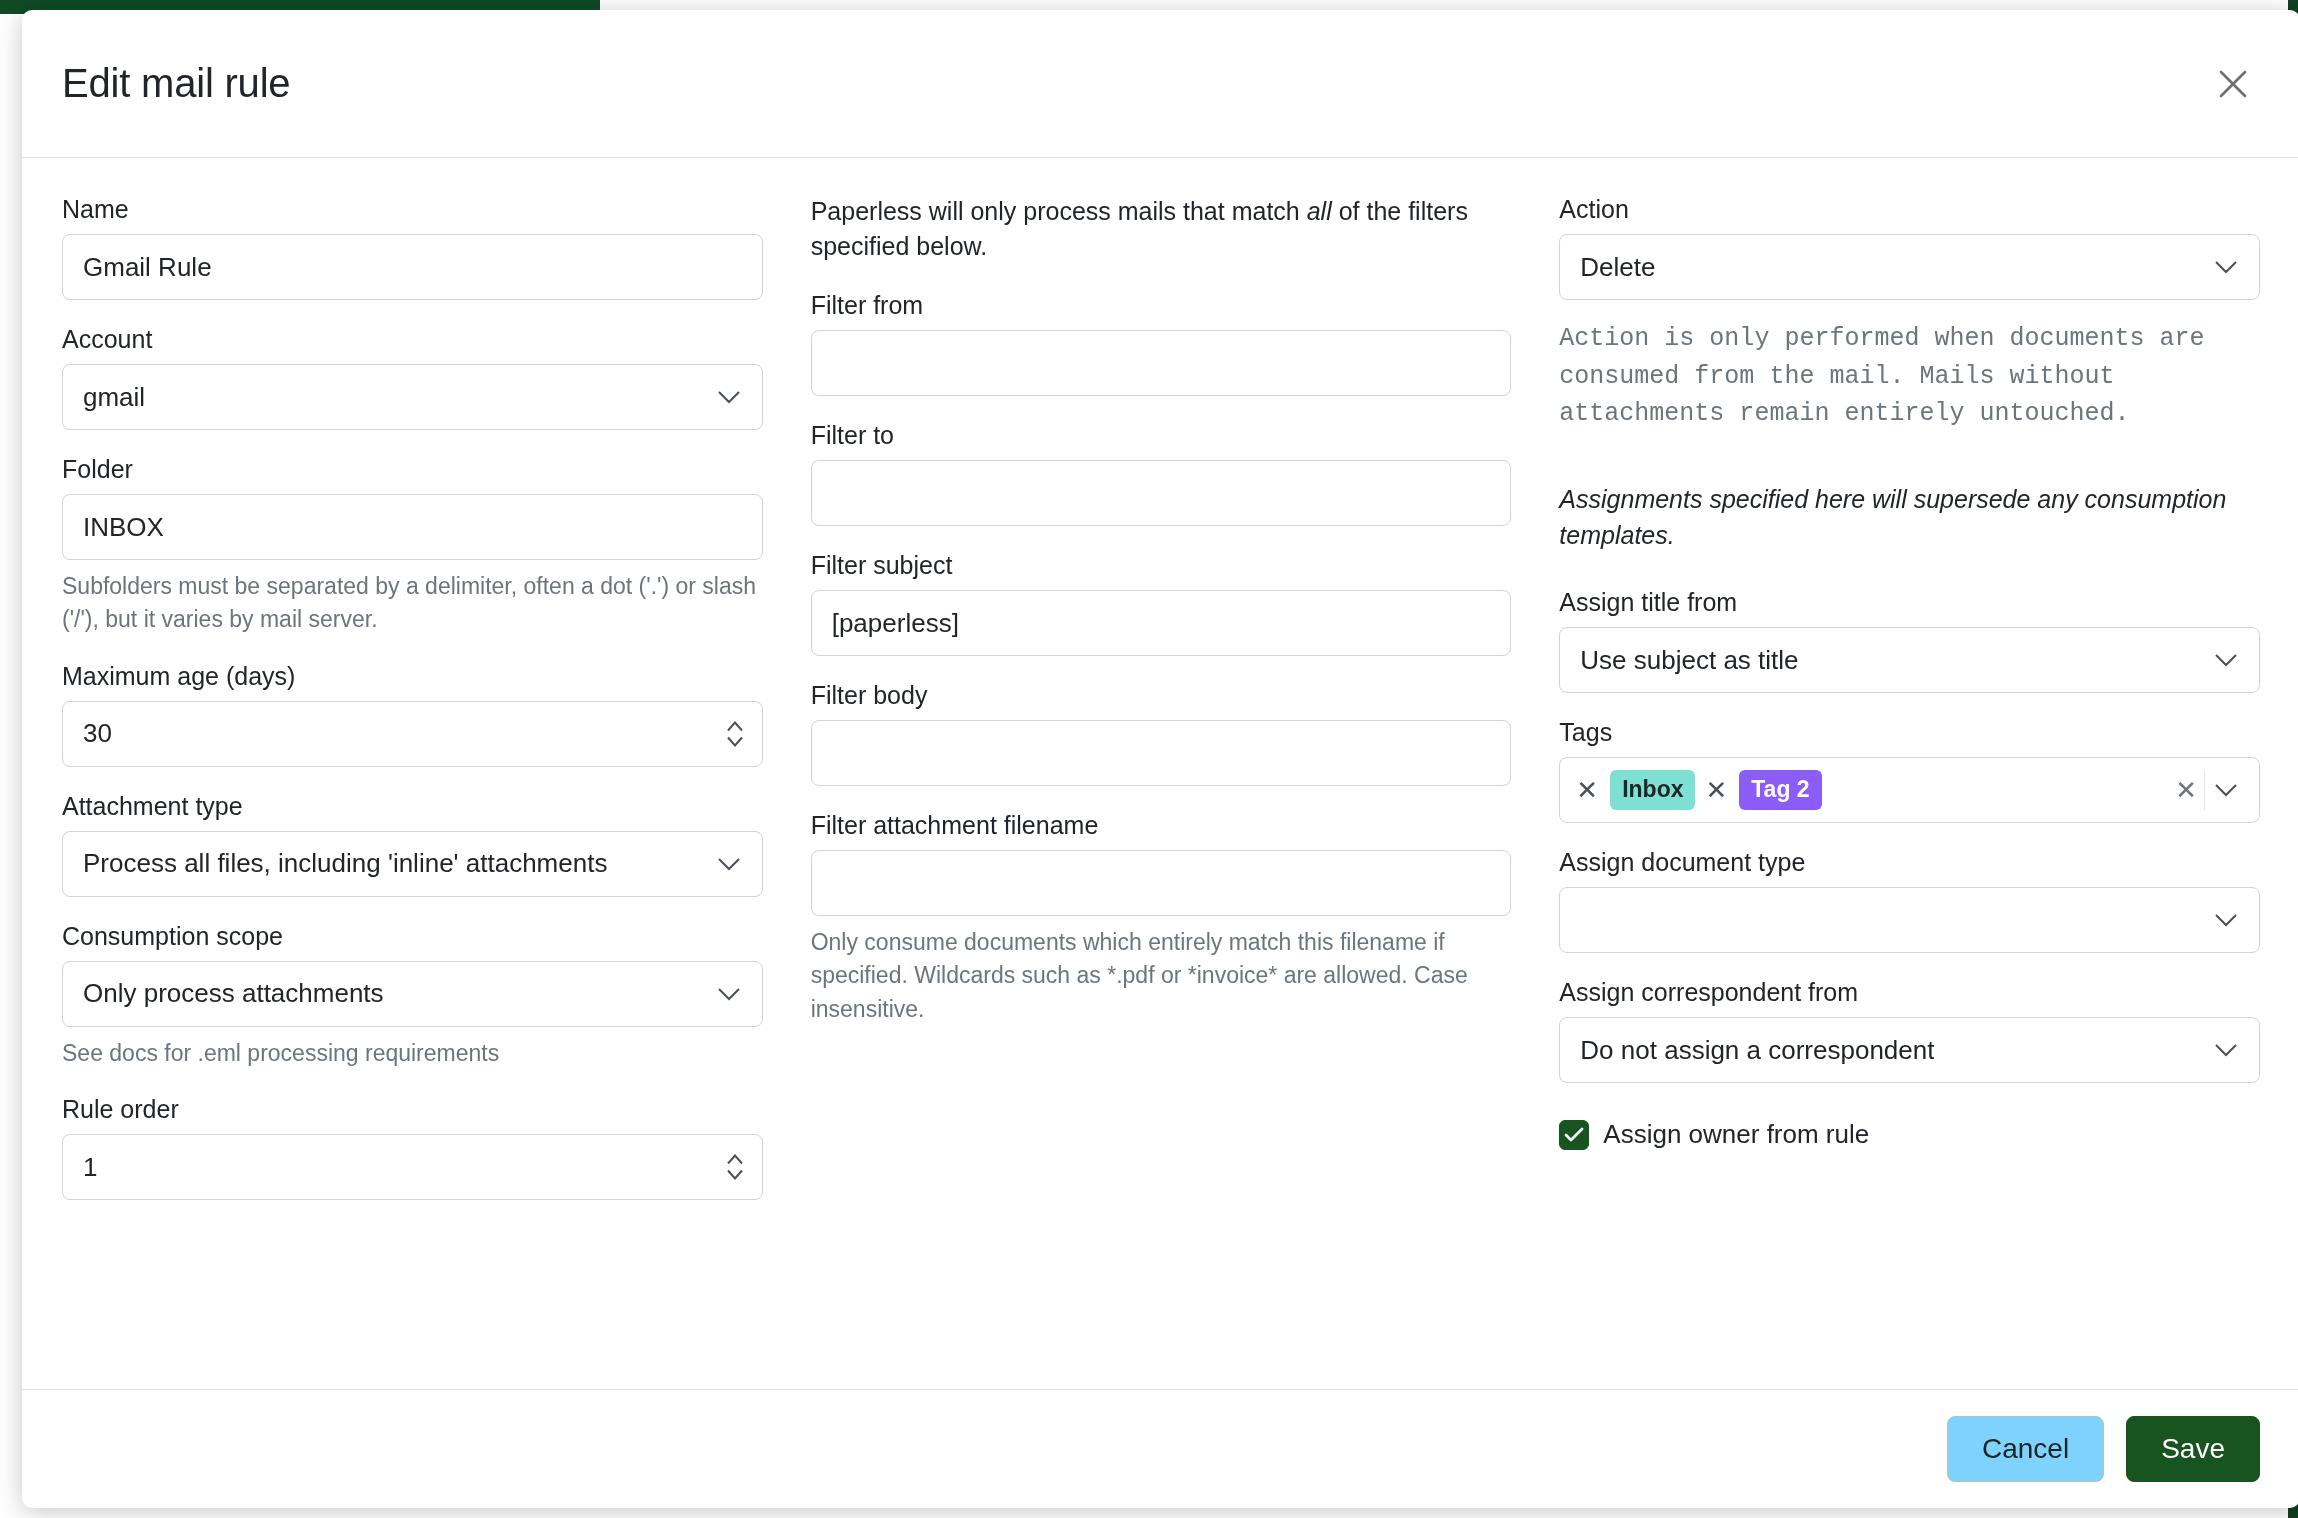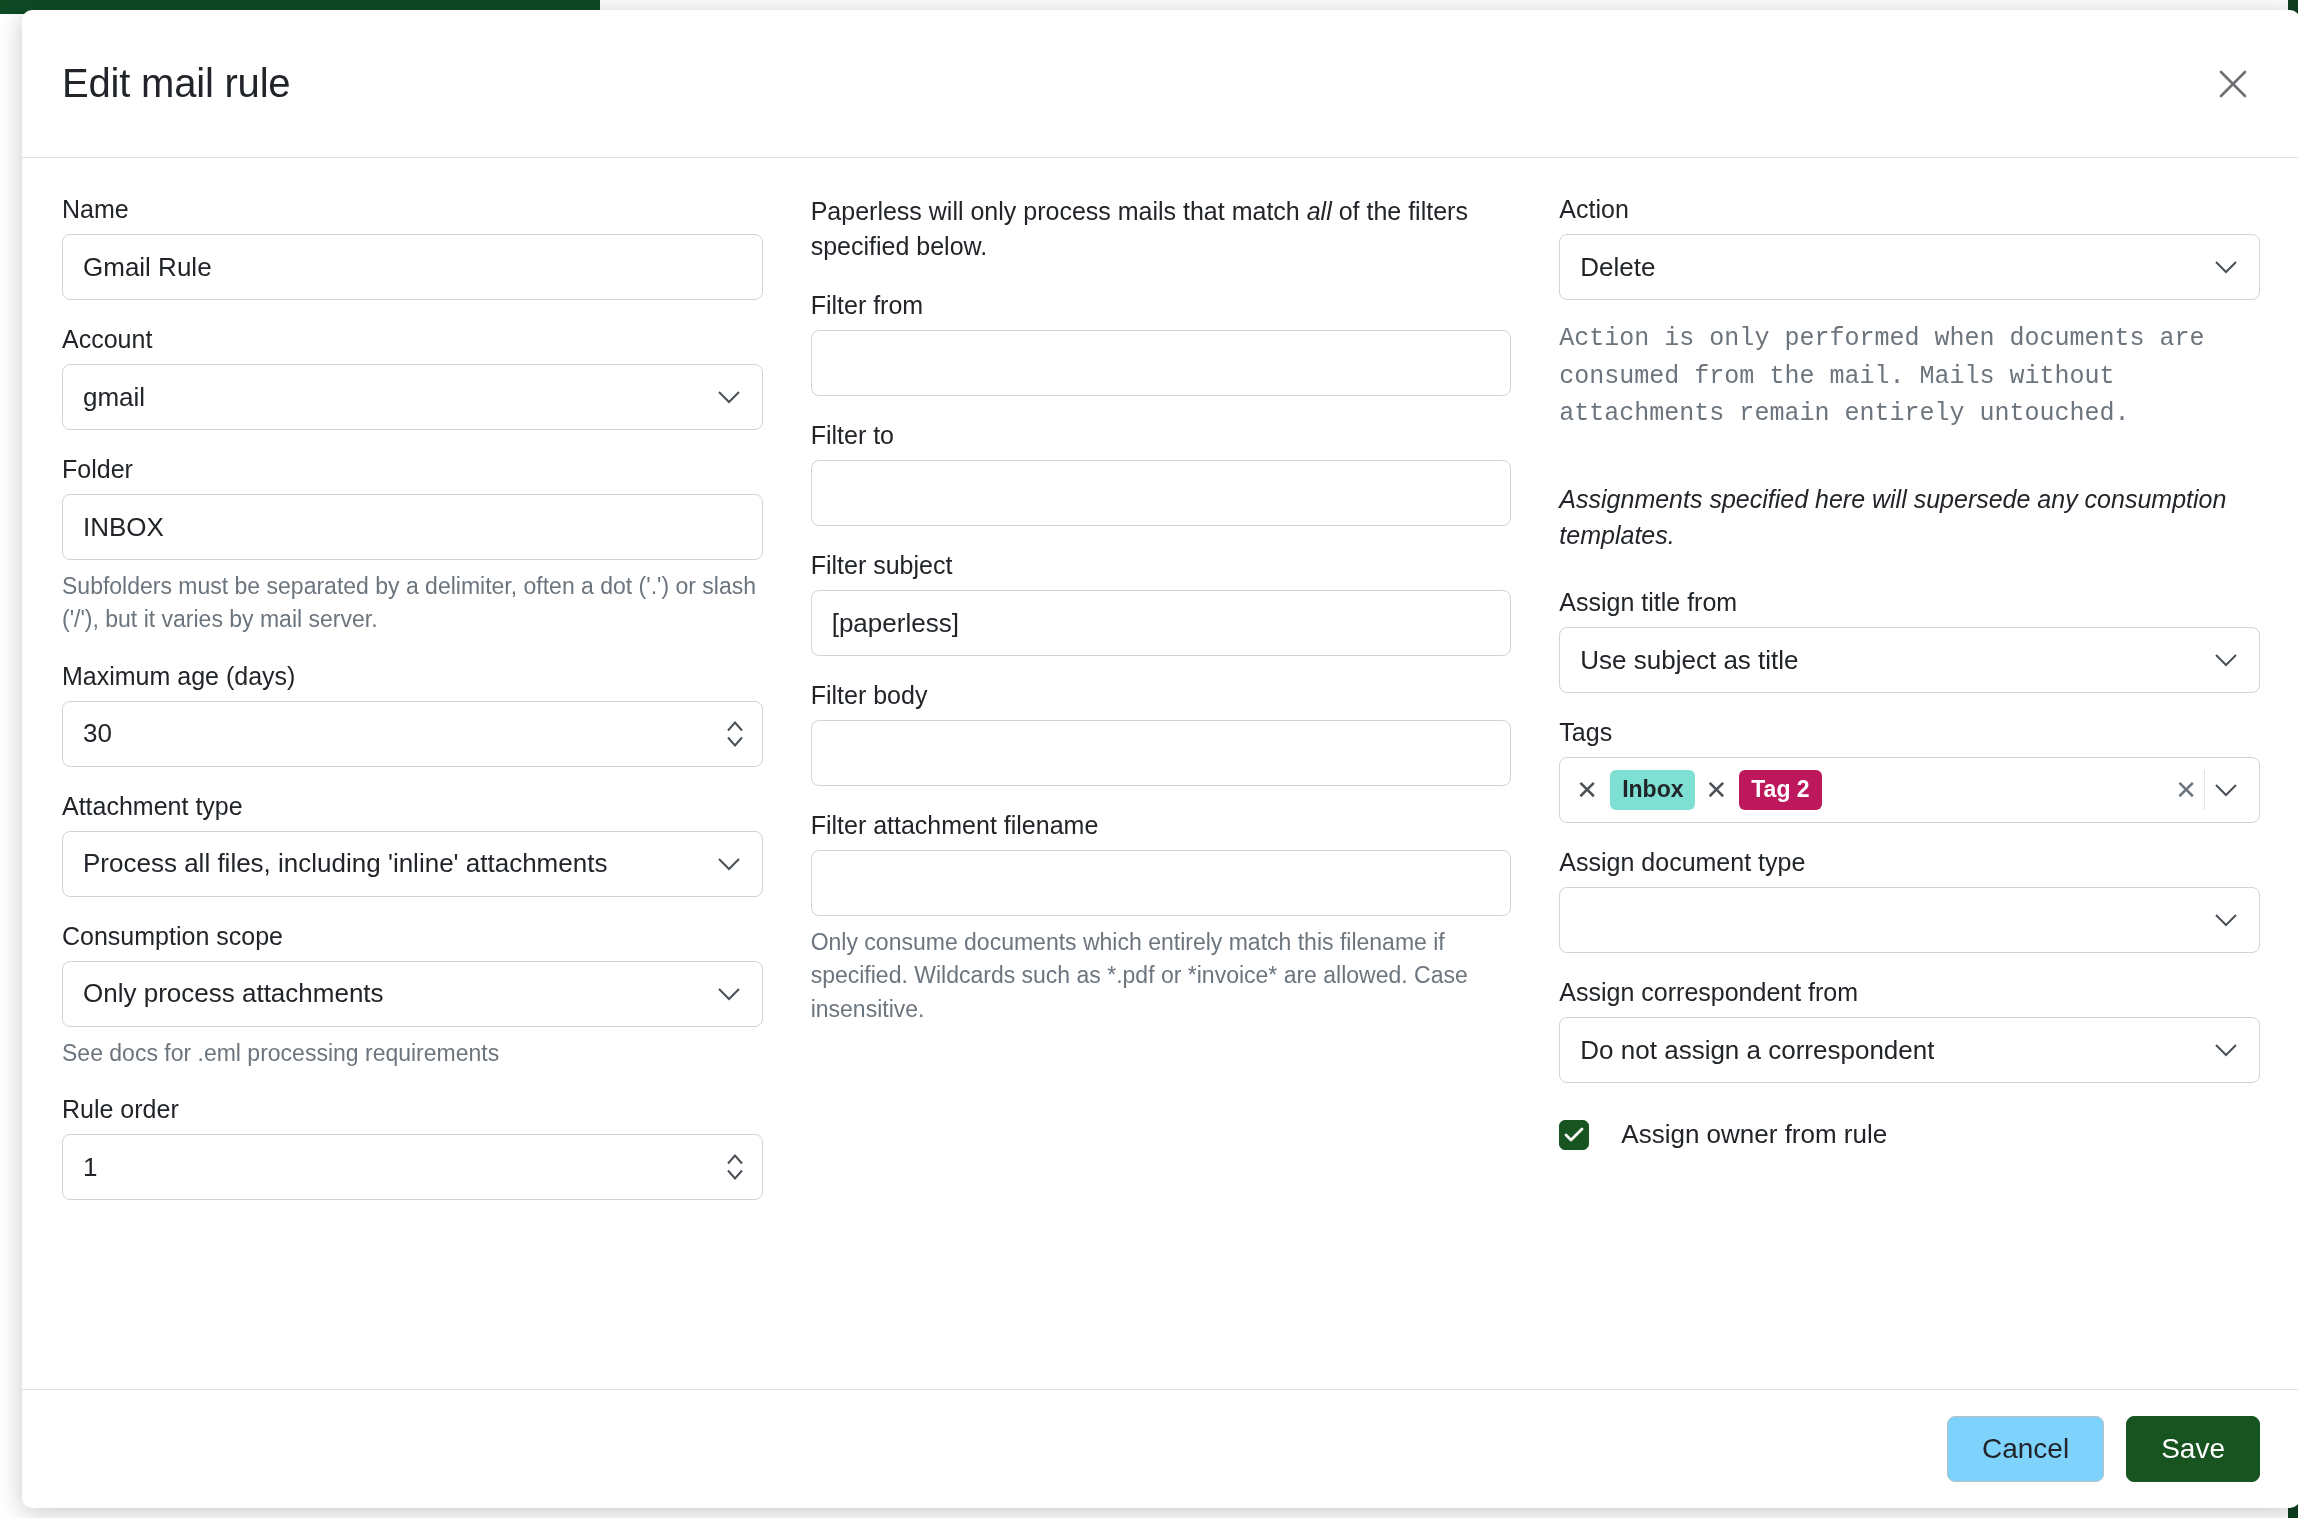--- a/index.html
+++ b/index.html
@@ -157,21 +157,21 @@
   }
   .tags-clear {
     position: absolute; right: 62px; top: 50%; transform: translateY(-50%);
     font-size: 26px; color: #6c757d; cursor: pointer; line-height: 1;
   }
   .tags-sep {
     position: absolute; right: 54px; top: 12px; bottom: 12px;
     width: 1px; background: #e3e3e3;
   }
   .checkrow {
-    display: flex; align-items: center; gap: 32px;
+    display: flex; align-items: center; gap: 14px;
     margin-top: 36px;
   }
   .checkbox {
     width: 30px; height: 30px;
     border-radius: 6px;
     background: #17541f;
     border: 1px solid #17541f;
     display: flex; align-items: center; justify-content: center;
   }
   .checkbox svg { display: block; }
@@ -384,21 +384,21 @@
 
       <div class="field">
         <label class="fl">Tags</label>
         <div class="tags-ctrl">
           <div class="tag-item">
             <span class="tag-x">✕</span>
             <span class="tag-pill" style="background:#7ee0d2;color:#212529;">Inbox</span>
           </div>
           <div class="tag-item">
             <span class="tag-x">✕</span>
-            <span class="tag-pill" style="background:#be185d;color:#ffffff;">Tag 2</span>
+            <span class="tag-pill" style="background:#8b5cf6;color:#ffffff;">Tag 2</span>
           </div>
           <span class="tags-clear">✕</span>
           <span class="tags-sep"></span>
           <span class="caret">
             <svg width="22" height="14" viewBox="0 0 22 14">
                 <path d="M1 2 L11 12 L21 2" fill="none" stroke="#495057" stroke-width="2"></path>
               </svg>
           </span>
         </div>
       </div>

